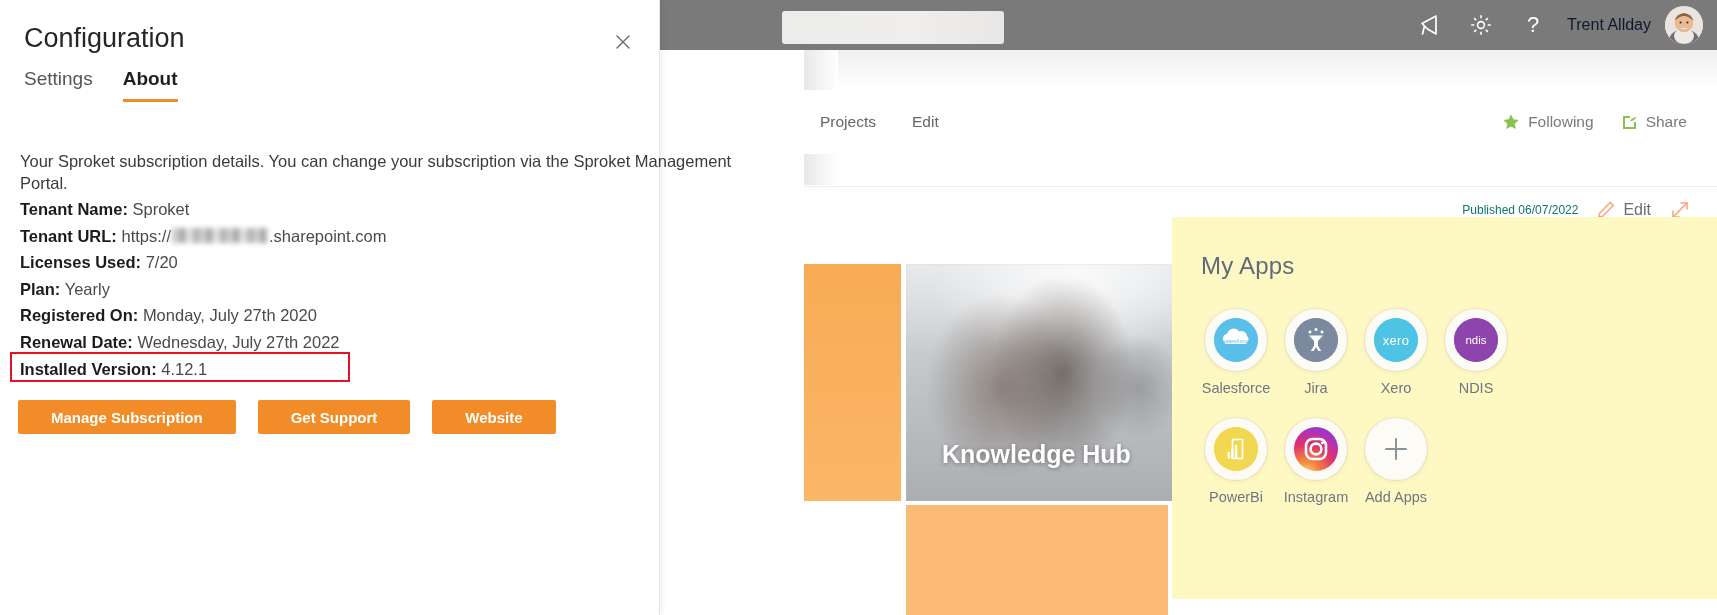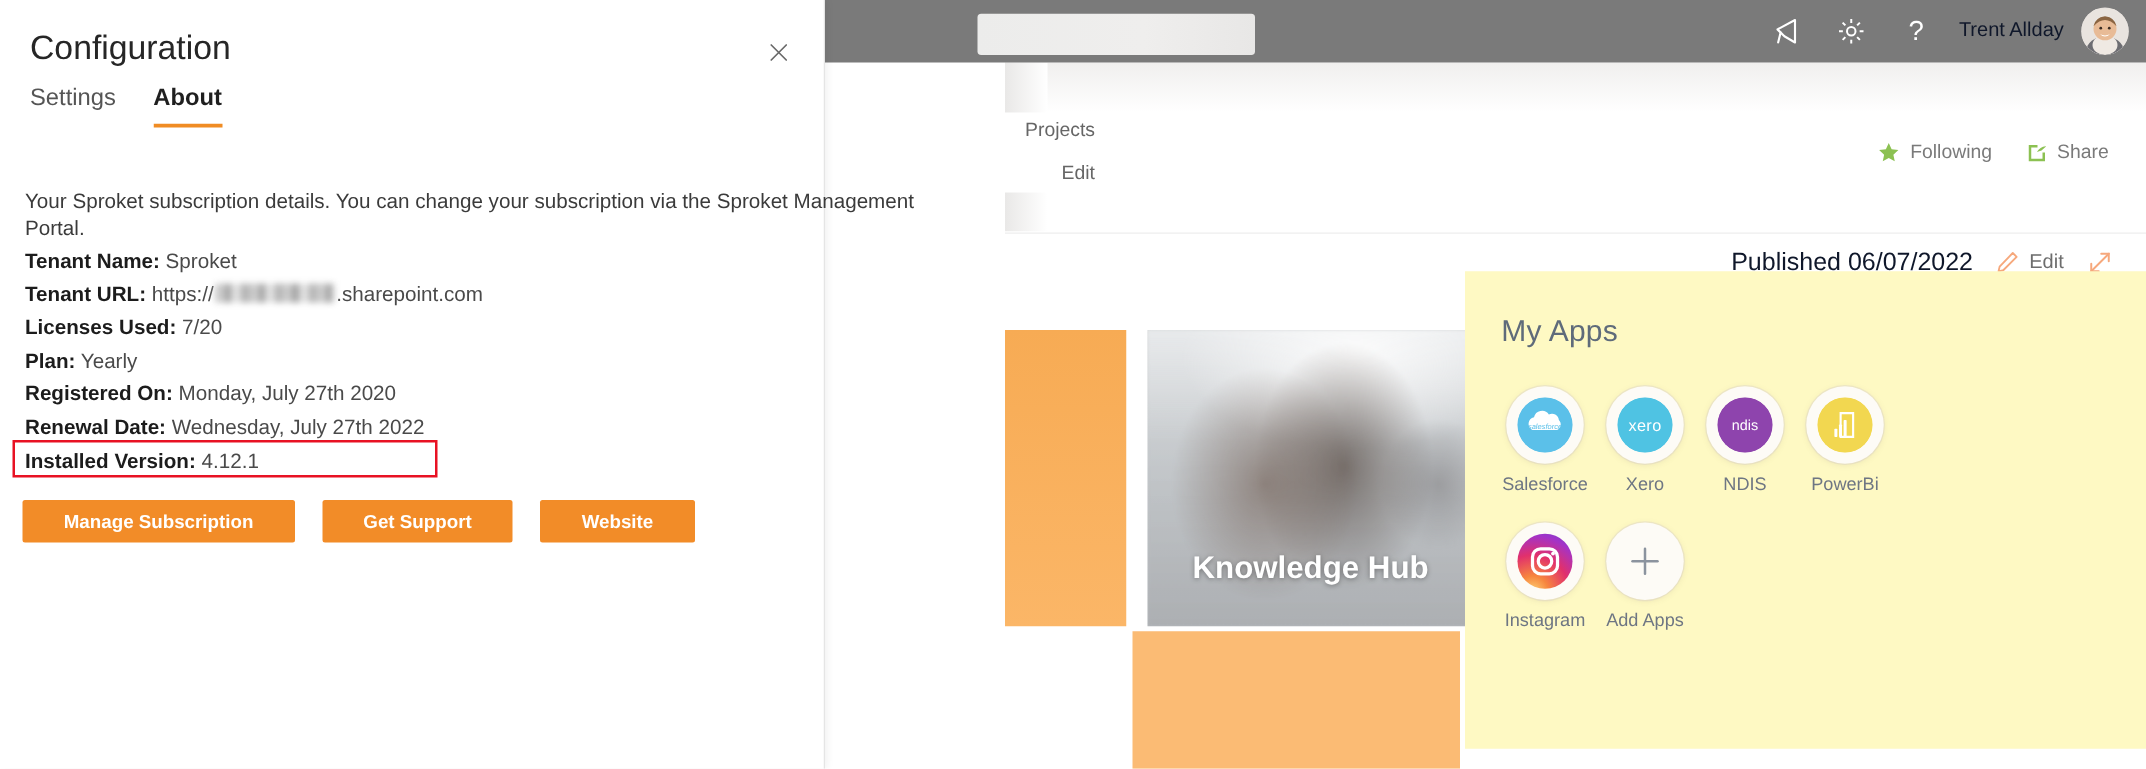--- a/index.html
+++ b/index.html
@@ -41,21 +41,21 @@
   .avatar .face {
     position:absolute; left:50%; top:52%; transform:translate(-50%,-50%);
     width: 38px; height: 38px;
   }
 
   
   .site-nav {
     position: absolute; left: 804px; top: 90px; width: 913px; height: 64px;
     background: #ffffff; display: flex; align-items: center;
   }
-  .nav-links { display: flex; align-items: flex-end; gap: 16px; padding-left: 16px; flex-direction: column; }
+  .nav-links { display: flex; align-items: center; gap: 36px; padding-left: 16px; }
   .nav-link { color: #666666; font-size: 15.5px; cursor: pointer; }
   .nav-actions {
     margin-left: auto; display: flex; align-items: center; gap: 26px; padding-right: 30px;
   }
   .nav-action { display: flex; align-items: center; gap: 8px; color: #7a7a7a; font-size: 15.5px; cursor: pointer; }
 
   
   .page-top-gradient {
     position: absolute; left: 804px; top: 50px; width: 913px; height: 40px;
     background: linear-gradient(180deg,#f0efee 0%, #ffffff 100%);
@@ -65,21 +65,21 @@
     background: linear-gradient(90deg,#e9e8e7 0%, #ffffff 100%);
   }
 
   
   .published-bar {
     position: absolute; left: 804px; top: 186px; width: 913px; height: 47px;
     border-top: 1px solid #eeeeee;
     display: flex; align-items: center; justify-content: flex-end;
     padding-right: 26px; gap: 18px; background: #fff;
   }
-  .published-text { color: #0f172a; font-size: 20px; }
+  .published-text { color: #0f766e; font-size: 12px; }
   .pub-action { display: flex; align-items: center; gap: 7px; color: #6d6d6d; font-size: 16px; cursor: pointer; }
 
   
   .content-area {
     position: absolute; left: 804px; top: 233px; width: 913px; height: 382px; background: #fff;
   }
   .tile {
     position: absolute; overflow: hidden;
   }
   .tile-orange { background: linear-gradient(180deg,#f7ab54 0%, #fbb667 100%); }
@@ -291,21 +291,21 @@
               <path d="M10 18 H4 V12"></path>
             </g>
           </svg>
         </span>
       </span>
     </div>
 
     <div class="content-area">
       <div class="tile tile-orange" style="left:0px; top:31px; width:97px; height:237px;"></div>
 
-      <div class="tile tile-photo" style="left:114px; top:31px; width:302px; height:237px;">
+      <div class="tile tile-photo" style="left:102px; top:31px; width:302px; height:237px;">
         <div class="photo-overlay"></div>
         <div class="tile-caption">Knowledge Hub</div>
       </div>
 
       <div class="tile tile-orange-2" style="left:102px; top:272px; width:262px; height:110px;"></div>
     </div>
 
     <div class="myapps">
       <div class="myapps-title">My Apps</div>
       <div class="apps-grid">
@@ -316,20 +316,36 @@
               <svg width="44" height="44" viewBox="0 0 44 44">
                 <circle cx="22" cy="22" r="22" fill="#5bc0e9"></circle>
                 <path d="M12 26 a5.4 5.4 0 0 1 1.2-10.2 a6.6 6.6 0 0 1 11.9-2.3 a5.6 5.6 0 0 1 8 4.4 a5 5 0 0 1-1.4 8.1 Z" fill="#ffffff"></path>
                 <text x="22" y="25.4" text-anchor="middle" font-family="Liberation Sans, sans-serif" font-size="6" font-style="italic" fill="#5bc0e9">salesforce</text>
               </svg>
             </div>
           </div>
           <div class="app-label">Salesforce</div>
         </div>
 
+        <div class="app-cell">
+          <div class="app-bubble">
+            <div class="logo-circle logo-jira">
+              <svg width="44" height="44" viewBox="0 0 44 44">
+                <circle cx="22" cy="22" r="22" fill="#7c8aa0"></circle>
+                <g fill="#ffffff">
+                  <circle cx="16" cy="14" r="1.5"></circle>
+                    <circle cx="22" cy="11.6" r="1.5"></circle>
+                    <circle cx="28" cy="14" r="1.5"></circle>
+                  <path d="M15 17.5 h14 l-5 5.5 v4.8 l3.2 5.2 h-2.8 L22 29 l-2.4 4 h-2.8 l3.2-5.2 v-4.8 Z"></path>
+                </g>
+              </svg>
+            </div>
+          </div>
+          <div class="app-label">Jira</div>
+        </div>
 
         <div class="app-cell">
           <div class="app-bubble">
             <div class="logo-circle logo-xero">
               <svg width="44" height="44" viewBox="0 0 44 44">
                 <circle cx="22" cy="22" r="22" fill="#4fc3e3"></circle>
                 <text x="22" y="26.5" text-anchor="middle" font-family="Liberation Sans, sans-serif" font-size="13" fill="#ffffff">xero</text>
               </svg>
             </div>
           </div>

